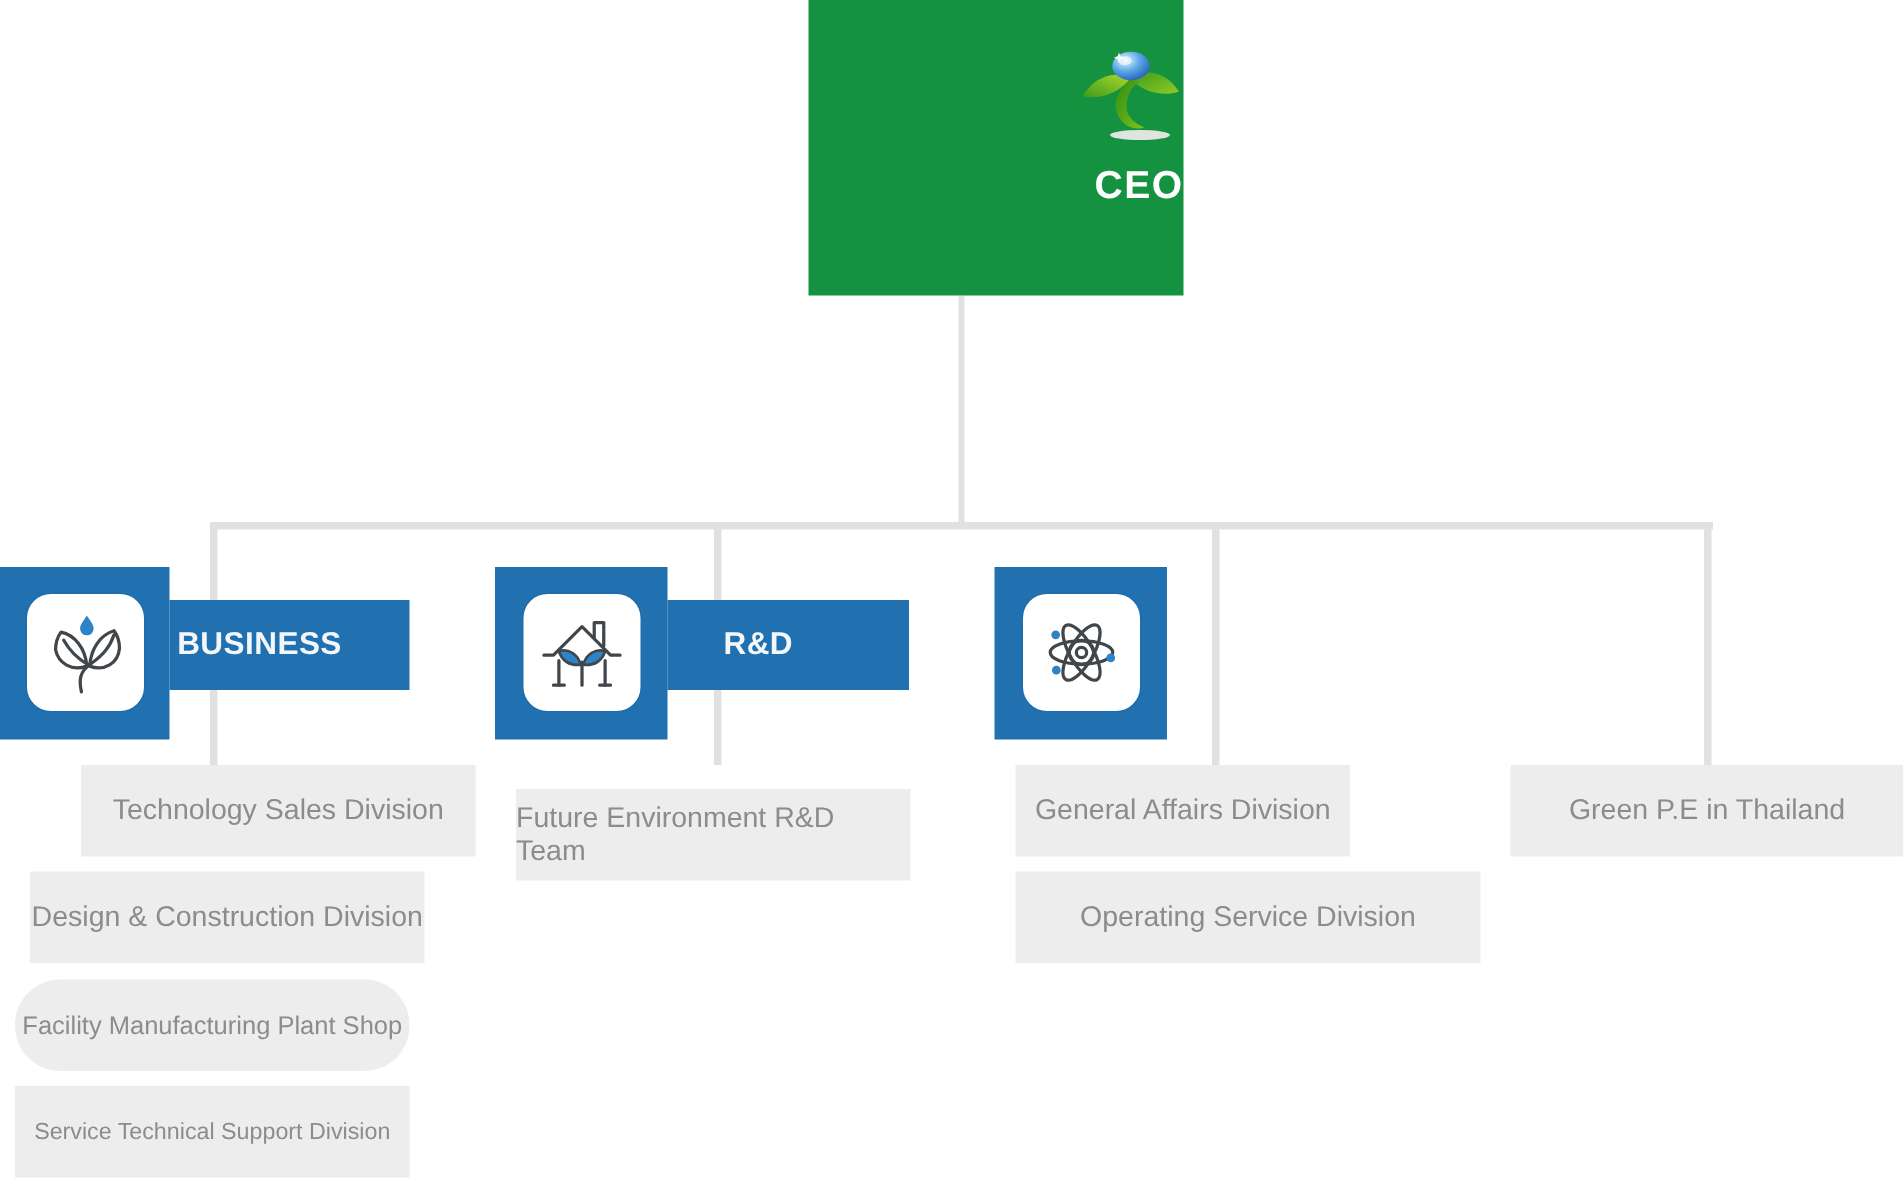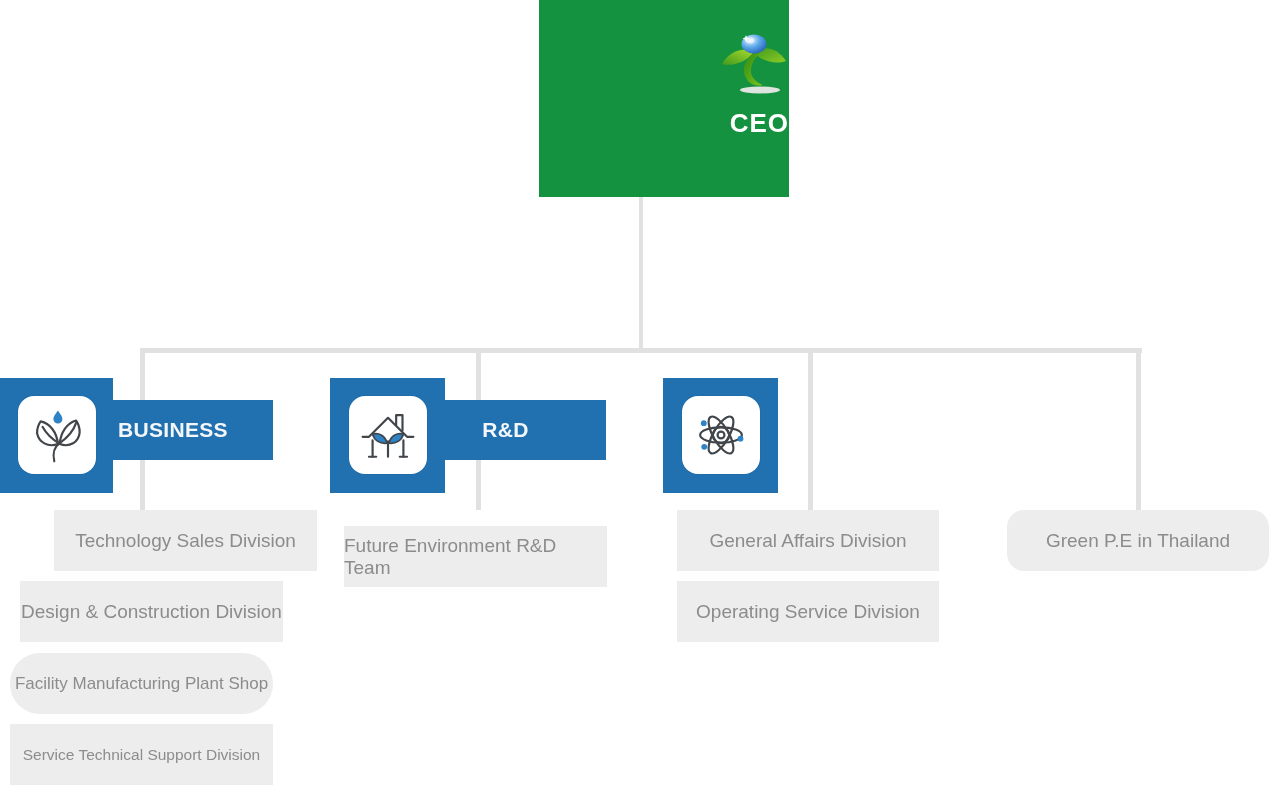--- a/index.html
+++ b/index.html
@@ -148,24 +148,24 @@
     <span>Facility Manufacturing Plant Shop</span>
   </div>
   <div class="division xs" style="left:10px;top:724px;">
     <span>Service Technical Support Division</span>
   </div>
 
   <div class="division" style="left:344px;top:510px;margin-top:16px;">
     <span>Future Environment R&amp;D Team</span>
   </div>
 
-  <div class="division" style="left:677px;top:510px;width:262px;">
+  <div class="division" style="left:677px;top:510px;width:223px;">
     <span>General Affairs Division</span>
   </div>
-  <div class="division" style="left:677px;top:581px;width:262px;">
+  <div class="division" style="left:677px;top:581px;width:310px;">
     <span>Operating Service Division</span>
   </div>
 
-  <div class="division" style="left:1007px;top:510px;width:262px;border-radius:17px;">
+  <div class="division" style="left:1007px;top:510px;width:262px;">
     <span>Green P.E in Thailand</span>
   </div>
 
 </div>
 
 </body></html>

